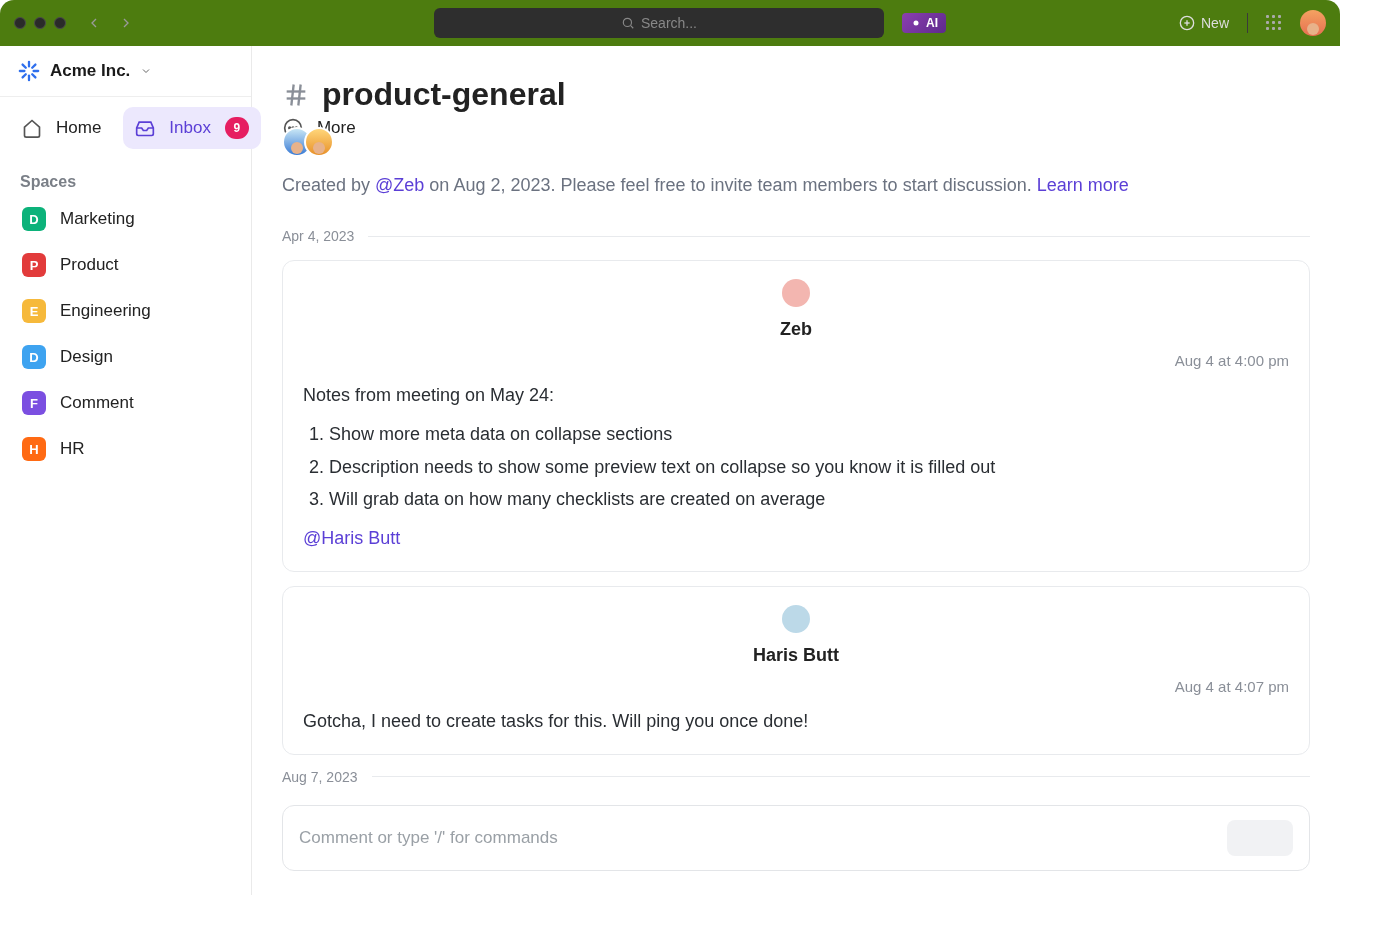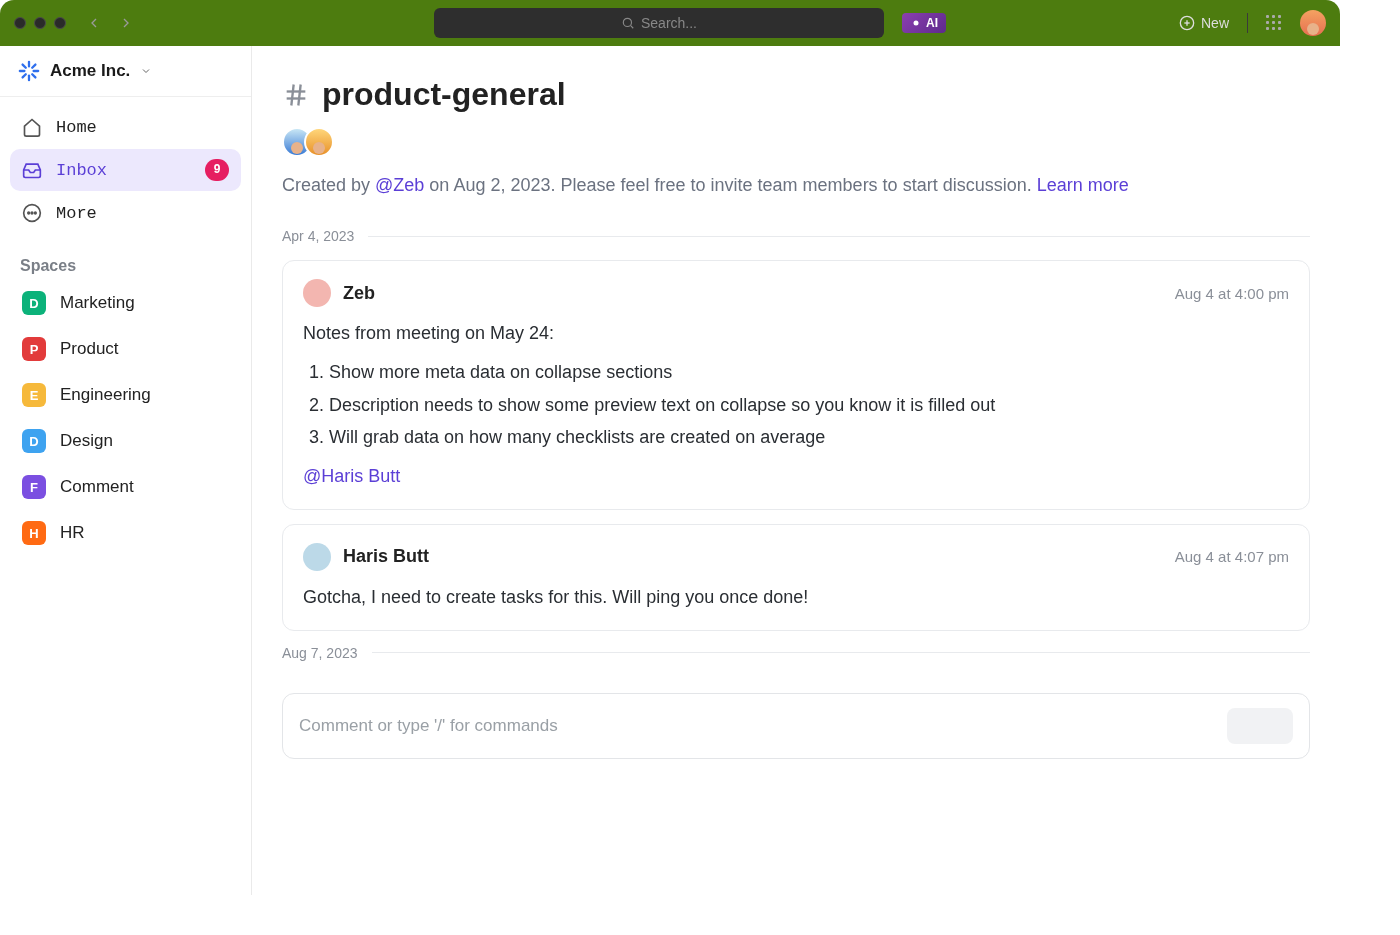--- a/index.html
+++ b/index.html
@@ -69,21 +69,21 @@
     background:#fff;
     display:flex; flex-direction:column;
   }
   .workspace {
     display:flex; align-items:center; gap:10px;
     padding:14px 18px;
     border-bottom:1px solid #eee;
     font-weight:700; font-size:17px; color:#1a1a1a;
   }
   .ws-logo { width:22px; height:22px; }
-  .nav { padding:10px 10px 4px 10px; display:flex; flex-direction:column; gap:2px;font-family:Liberation Mono, monospace;}
+  .nav { padding:10px 10px 4px 10px; display:flex; flex-direction:row; gap:10px;}
   .nav-item {
     display:flex; align-items:center; gap:14px;
     padding:10px 12px;
     border-radius:10px;
     font-size:17px;
     color:#222;
     cursor:pointer;
   }
   .nav-item svg { width:20px; height:20px; color:#555;}
   .nav-item.active { background:#ece8fd; color:#5b3fd6; }
@@ -131,33 +131,33 @@
   .meta-line { font-size:18px; color:#6b7280; margin-bottom:32px;}
   .meta-line a { color:#5b3fd6; text-decoration:none;}
   .date-div { display:flex; align-items:center; gap:14px; color:#8a8f98; font-size:14px; margin:6px 0 16px 0;}
   .date-div .line { flex:1; height:1px; background:#e8eaed;}
   .msg {
     border:1px solid #e8eaed; border-radius:12px;
     padding:18px 20px;
     margin-bottom:14px;
     background:#fff;
   }
-  .msg-head { display:flex; align-items:center; gap:12px; margin-bottom:12px;}
+  .msg-head { display:flex; align-items:center; gap:12px; margin-bottom:12px;flex-direction:column;}
   .msg-av { width:28px; height:28px; border-radius:50%; background:#ddd;}
   .msg-name { font-weight:700; font-size:18px; color:#222;}
   .msg-time { margin-left:auto; color:#8a8f98; font-size:15px;}
   .msg-body { font-size:18px; color:#2a2e33; line-height:1.6;}
   .msg-body ol { padding-left:26px; margin:8px 0;}
   .msg-body ol li { padding:2px 0;}
   .mention { color:#5b3fd6; }
 
   .composer {
     border:1px solid #e3e5e8; border-radius:12px;
     padding:14px 16px;
-    margin-top:32px;
+    margin-top:20px;
     display:flex; align-items:center;
     background:#fff;
   }
   .composer input {
     flex:1; border:none; outline:none;
     font-size:17px; color:#333;
   }
   .composer input::placeholder { color:#9aa0a6;}
   .send-stub { width:66px; height:36px; background:#f1f2f4; border-radius:8px;}
 

